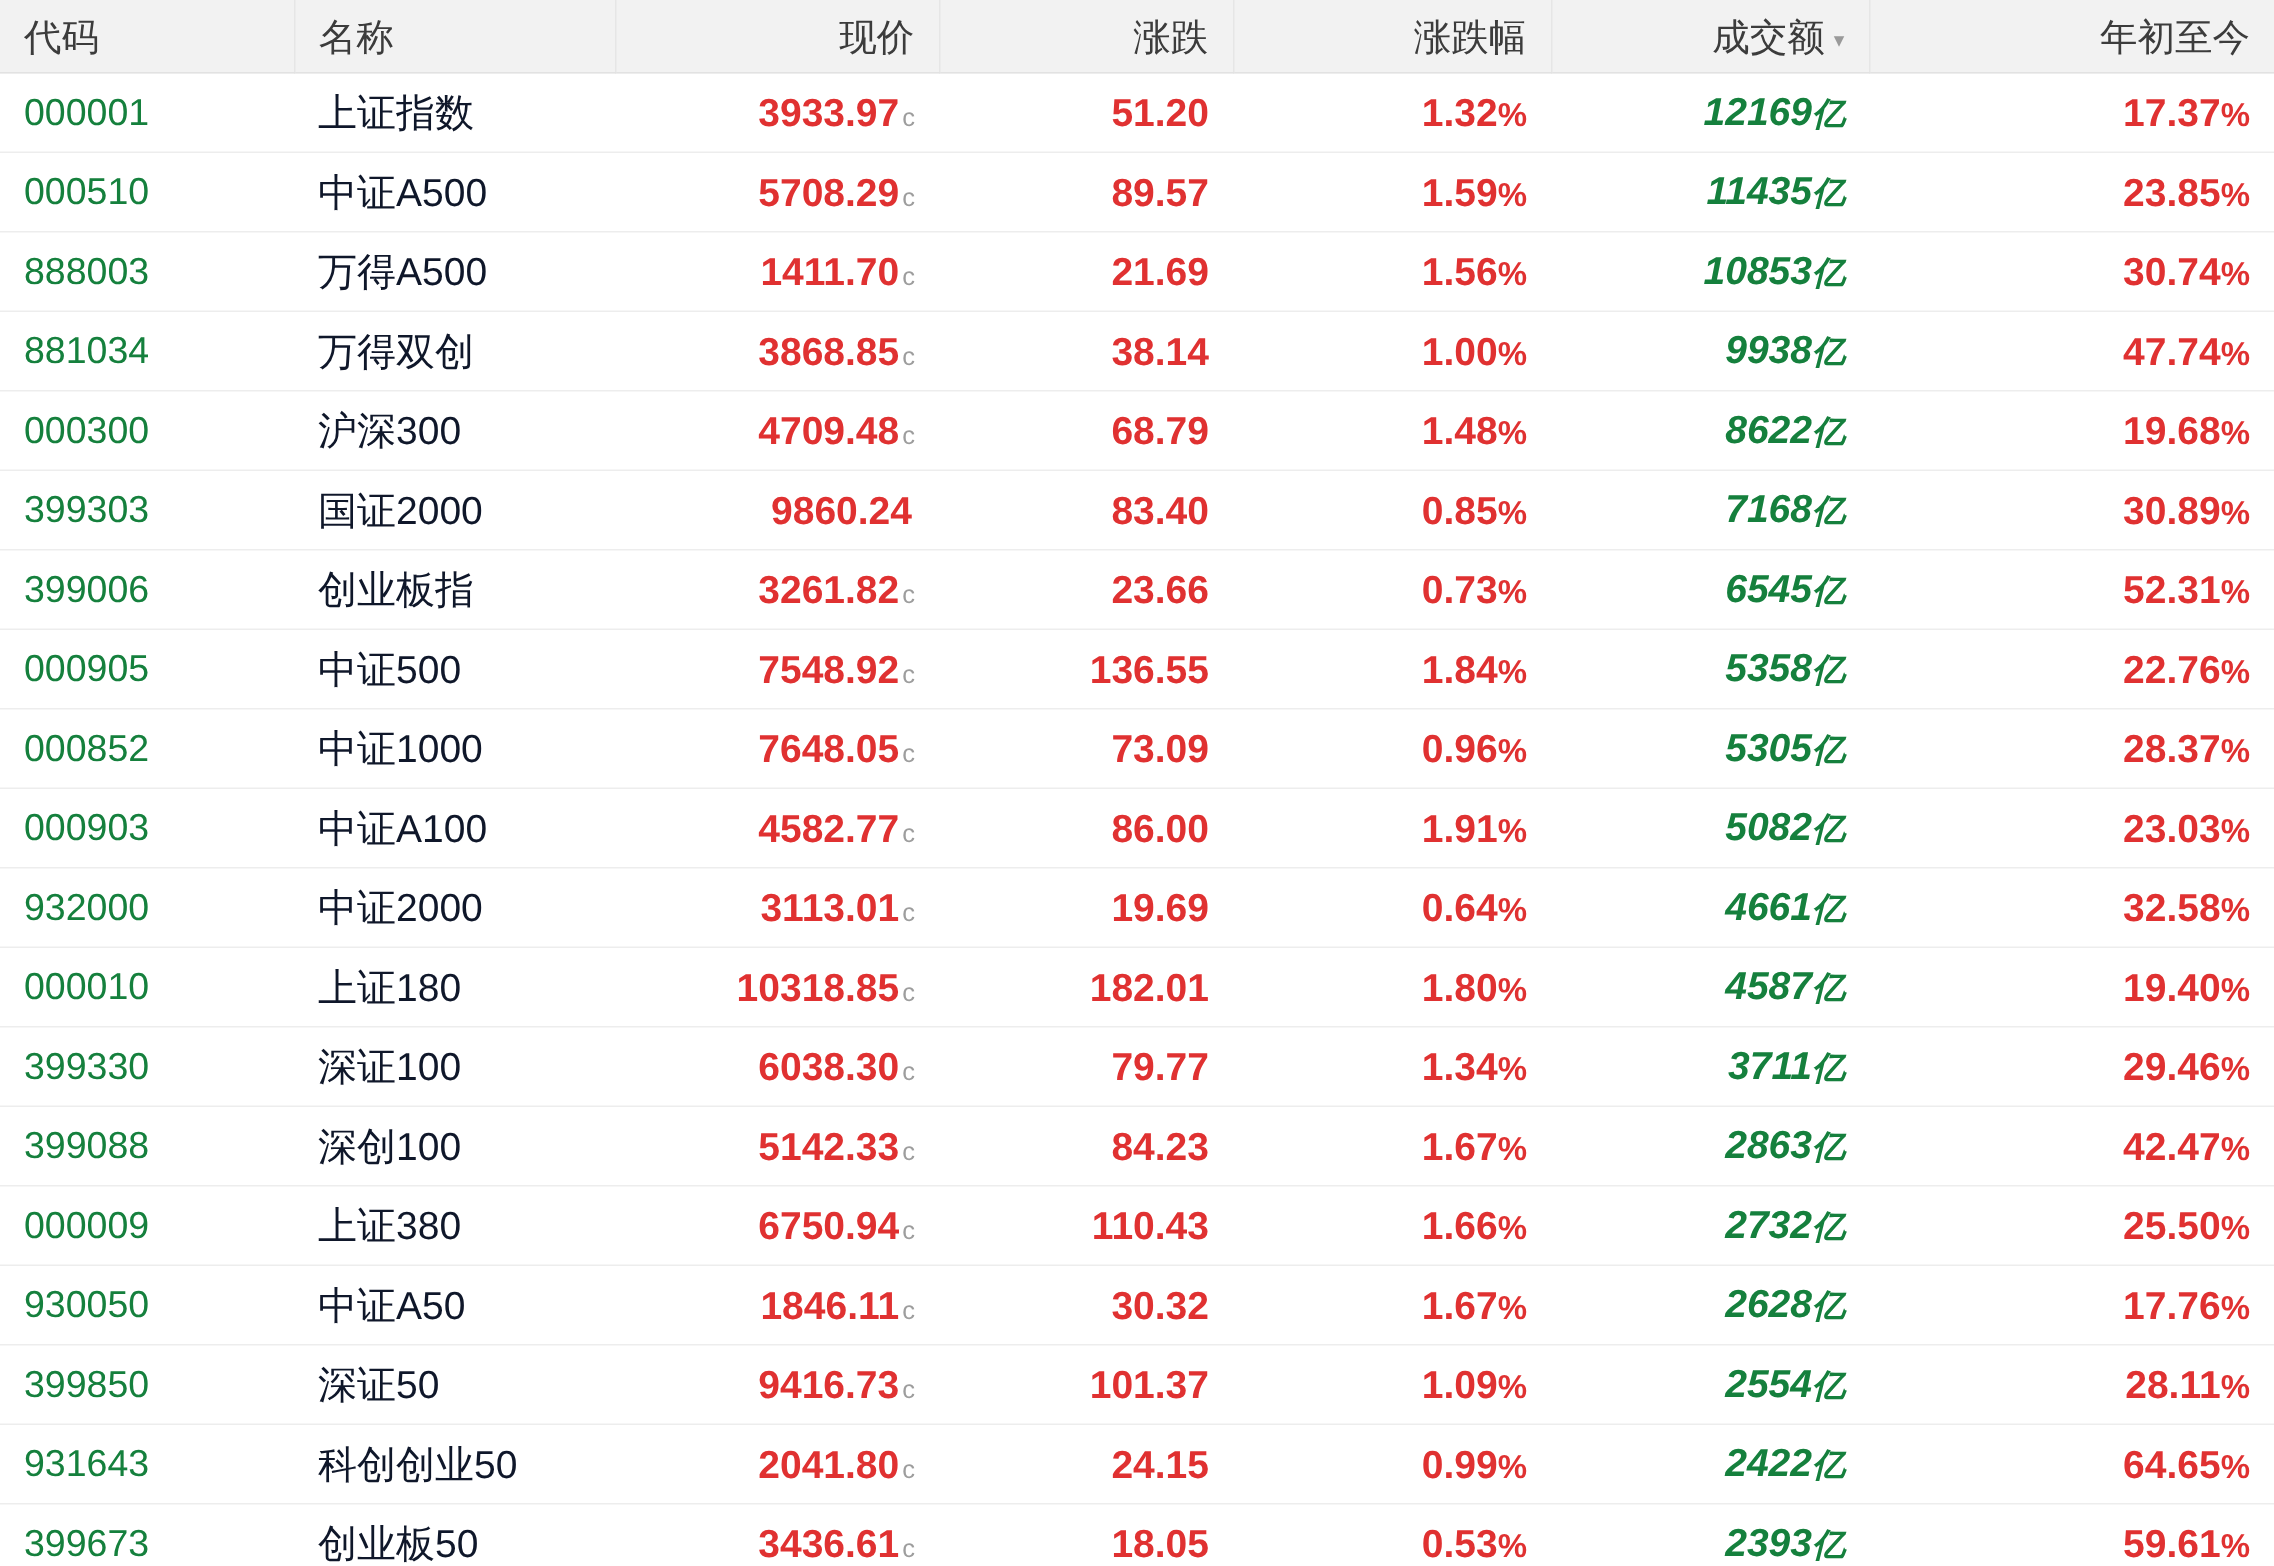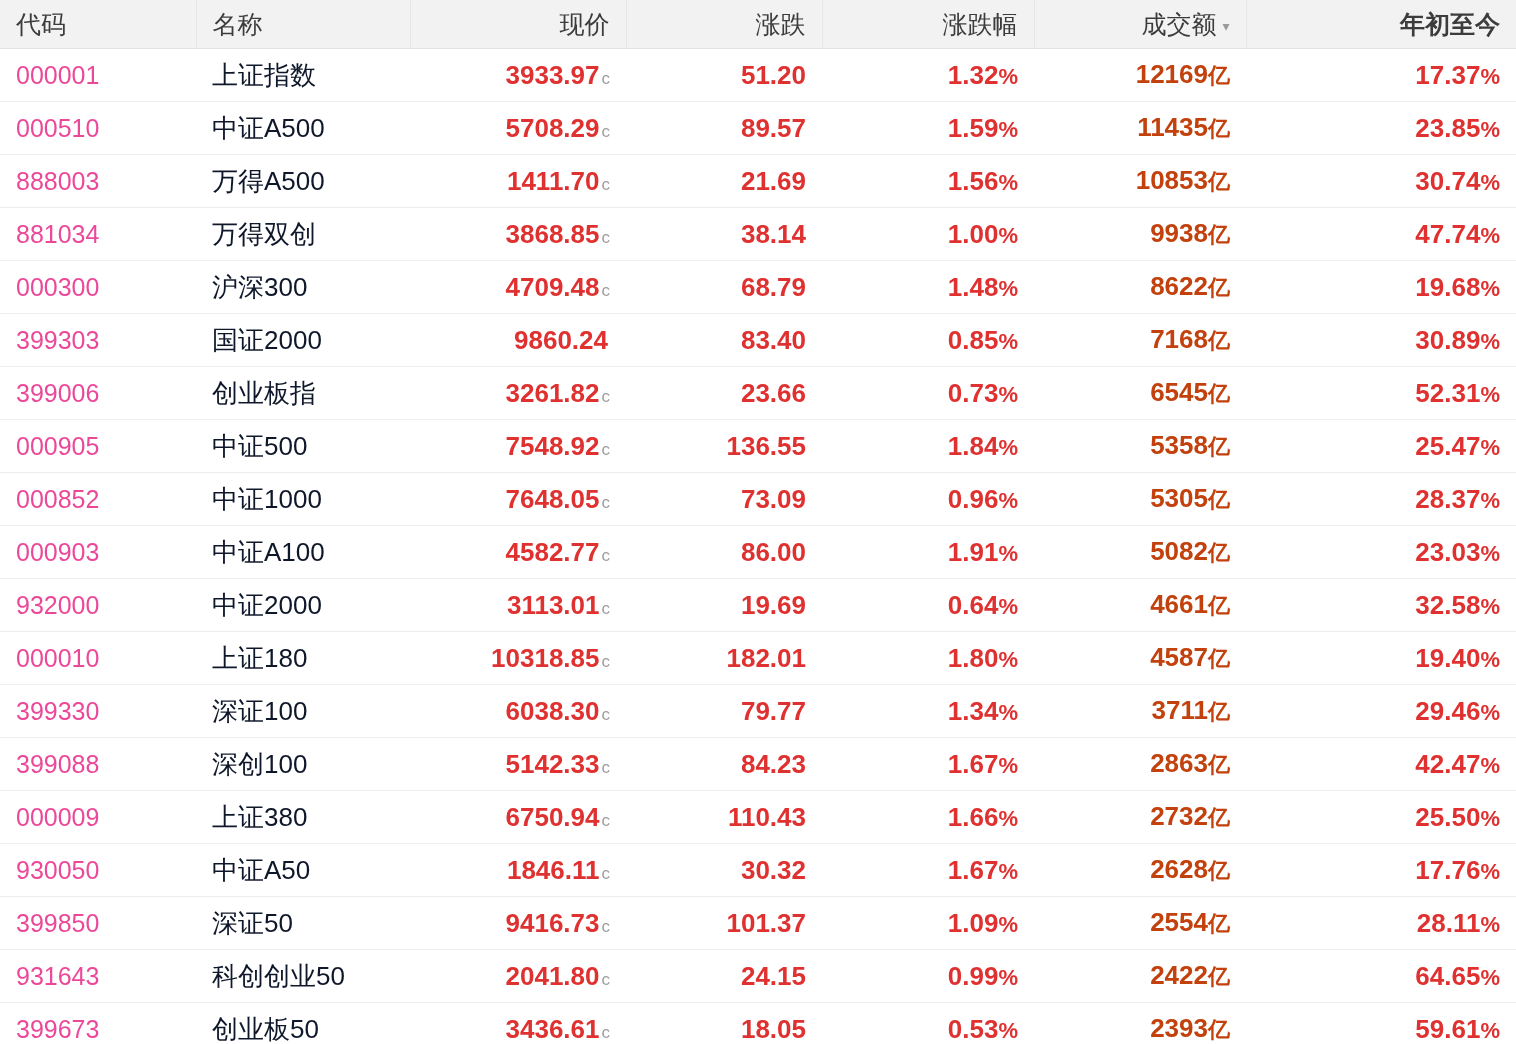--- a/index.html
+++ b/index.html
@@ -30,61 +30,61 @@
     background: #f2f2f2;
     color: #3c3c3c;
     font-size: 25px;
     font-weight: normal;
     height: 48px;
     padding: 0 16px;
     border-bottom: 1px solid #e2e2e2;
     border-right: 1px solid #e6e6e6;
     white-space: nowrap;
   }
-  thead th:last-child { border-right: none; font-weight: bold; }
+  thead th:last-child { border-right: none; }
   th.align-left  { text-align: left; }
   th.align-right { text-align: right; }
 
   .sort-caret {
     display: inline-block;
     margin-left: 6px;
     font-size: 14px;
     color: #9a9a9a;
     vertical-align: middle;
   }
 
   tbody td {
     height: 52px;
     padding: 0 16px;
     font-size: 26px;
     border-bottom: 1px solid #ededed;
     white-space: nowrap;
     color: #1a1a1a;
   }
-  td.code { text-align: left; font-size: 25px; color: #ec4899; }
+  td.code { text-align: left; font-size: 25px; color: #15803d; }
   td.name { text-align: left; font-size: 26px; color: #0f172a; }
   td.num  { text-align: right; font-weight: bold; }
 
   .up { color: #e03131; }
   .price-suffix {
     font-size: 17px;
     font-weight: normal;
     color: #9d9d9d;
     margin-left: 2px;
     vertical-align: baseline;
   }
   .pct-suffix {
     font-size: 22px;
     font-weight: bold;
   }
   .amt-suffix {
     font-size: 22px;
     font-weight: bold;
   }
-  td.amt { color: #c2410c; text-align: right; font-weight: bold; }
+  td.amt { color: #15803d; text-align: right; font-weight: bold; font-style: italic; }
 </style>
 </head>
 <body>
 
 <table id="quote-table">
   <colgroup>
     <col class="c-code">
       <col class="c-name">
       <col class="c-price">
     <col class="c-chg">
@@ -167,21 +167,21 @@
         <td class="amt"><span>6545</span><span class="amt-suffix">亿</span></td>
         <td class="num up"><span>52.31</span><span class="pct-suffix">%</span></td>
       </tr>
       <tr>
         <td class="code"><span>000905</span></td>
         <td class="name"><span>中证500</span></td>
         <td class="num up"><span>7548.92</span><span class="price-suffix">c</span></td>
         <td class="num up"><span>136.55</span></td>
         <td class="num up"><span>1.84</span><span class="pct-suffix">%</span></td>
         <td class="amt"><span>5358</span><span class="amt-suffix">亿</span></td>
-        <td class="num up"><span>25.47</span><span class="pct-suffix">%</span></td>
+        <td class="num up"><span>22.76</span><span class="pct-suffix">%</span></td>
       </tr>
       <tr>
         <td class="code"><span>000852</span></td>
         <td class="name"><span>中证1000</span></td>
         <td class="num up"><span>7648.05</span><span class="price-suffix">c</span></td>
         <td class="num up"><span>73.09</span></td>
         <td class="num up"><span>0.96</span><span class="pct-suffix">%</span></td>
         <td class="amt"><span>5305</span><span class="amt-suffix">亿</span></td>
         <td class="num up"><span>28.37</span><span class="pct-suffix">%</span></td>
       </tr>

